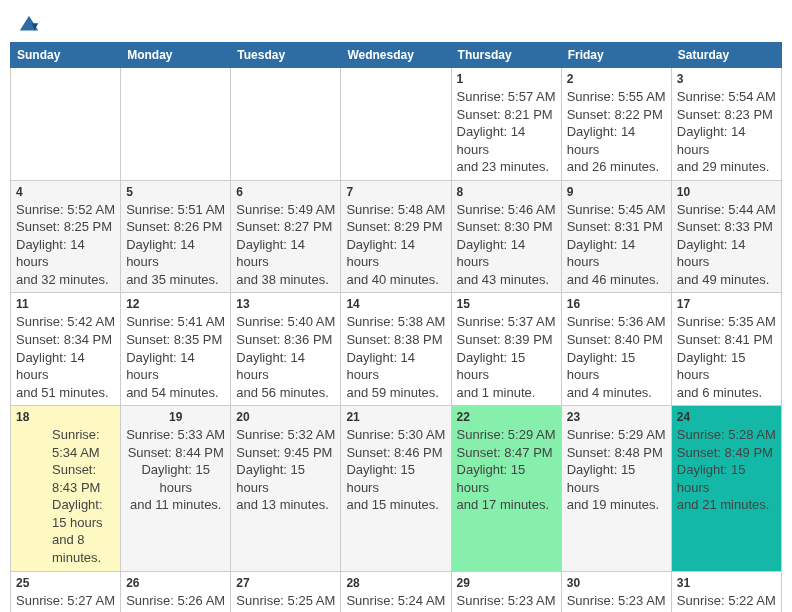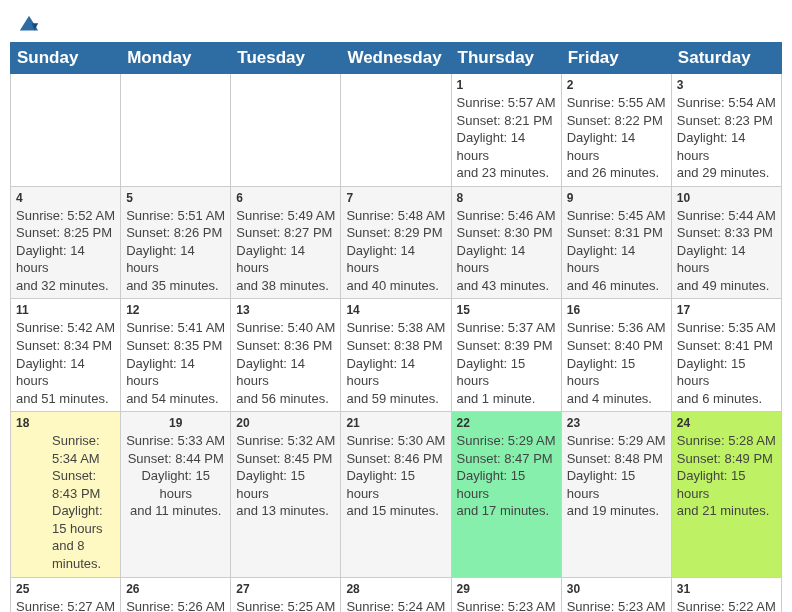--- a/index.html
+++ b/index.html
@@ -51,21 +51,21 @@
     .calendar {
       width: 100%;
       border-collapse: collapse;
       font-size: 11px;
     }
     .calendar th {
       background-color: #2e6da4;
       color: #fff;
       text-align: left;
       padding: 5px 6px;
-      font-size: 17px;
+      font-size: 12px;
       font-weight: bold;
       border: 1px solid #2e6da4;
     }
     .calendar td {
       border: 1px solid #ccc;
       vertical-align: top;
       padding: 4px 5px;
       width: 110px;
       min-height: 80px;
       background: #fff;
@@ -263,21 +263,21 @@
         <td style="background: rgb(245, 245, 245); text-align: center;">
           <div class="day-number">19</div>
           <div class="day-info" style="white-space: pre-line;">Sunrise: 5:33 AM
 Sunset: 8:44 PM
 Daylight: 15 hours
 and 11 minutes.</div>
         </td>
         <td style="background: rgb(245, 245, 245);">
           <div class="day-number">20</div>
           <div class="day-info" style="white-space: pre-line;">Sunrise: 5:32 AM
-Sunset: 8:45 PM
+Sunset: 9:45 PM
 Daylight: 15 hours
 and 13 minutes.</div>
         </td>
         <td style="background: rgb(245, 245, 245);">
           <div class="day-number">21</div>
           <div class="day-info" style="white-space: pre-line;">Sunrise: 5:30 AM
 Sunset: 8:46 PM
 Daylight: 15 hours
 and 15 minutes.</div>
         </td>
@@ -288,21 +288,21 @@
 Daylight: 15 hours
 and 17 minutes.</div>
         </td>
         <td style="background: rgb(245, 245, 245);">
           <div class="day-number">23</div>
           <div class="day-info" style="white-space: pre-line;">Sunrise: 5:29 AM
 Sunset: 8:48 PM
 Daylight: 15 hours
 and 19 minutes.</div>
         </td>
-        <td style="background: #bef264;">
+        <td style="background: #14b8a6;">
           <div class="day-number">24</div>
           <div class="day-info" style="white-space: pre-line;">Sunrise: 5:28 AM
 Sunset: 8:49 PM
 Daylight: 15 hours
 and 21 minutes.</div>
         </td>
       </tr>
       <tr>
         <td>
           <div class="day-number">25</div>

